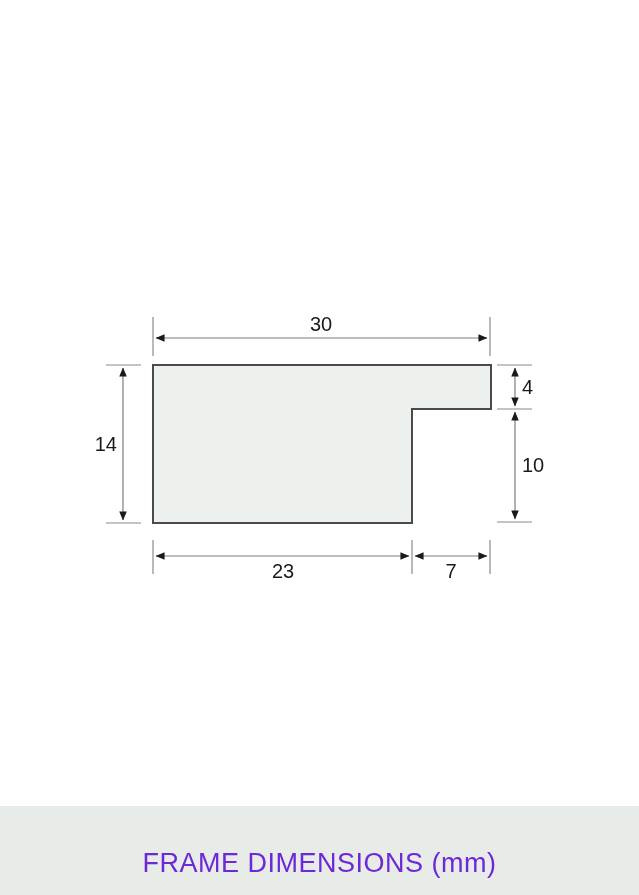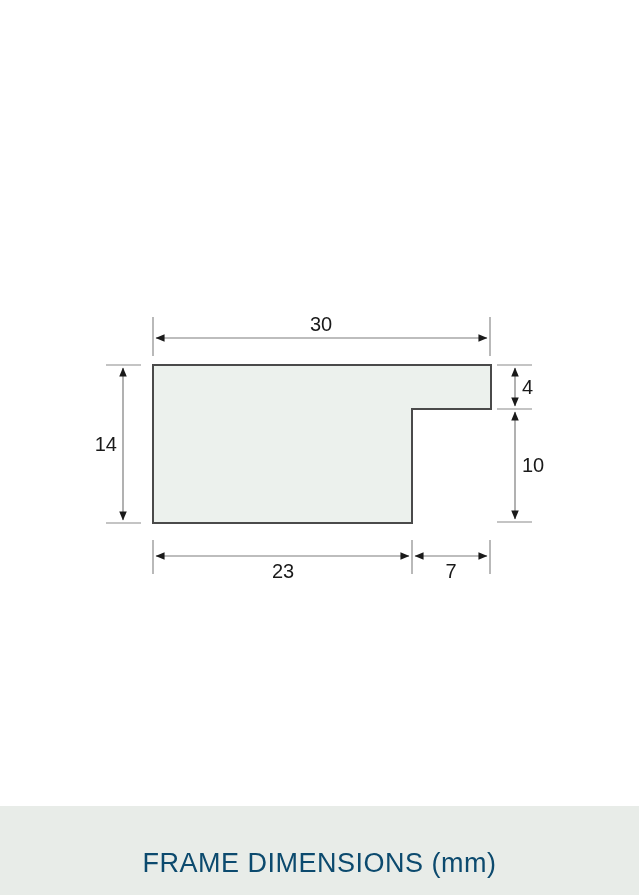--- a/index.html
+++ b/index.html
@@ -28,21 +28,21 @@
     top: 806px;
     width: 639px;
     height: 89px;
     background: #e8ece8;
     display: flex;
     align-items: center;
     justify-content: center;
   }
   .footer-title {
     font-size: 27px;
-    color: #0c4a6e;
+    color: #6d28d9;
     letter-spacing: 0.5px;
     white-space: nowrap;
     margin-top: 25px;
   }
 </style>
 </head>
 <body>
 
 <div class="page">
 

